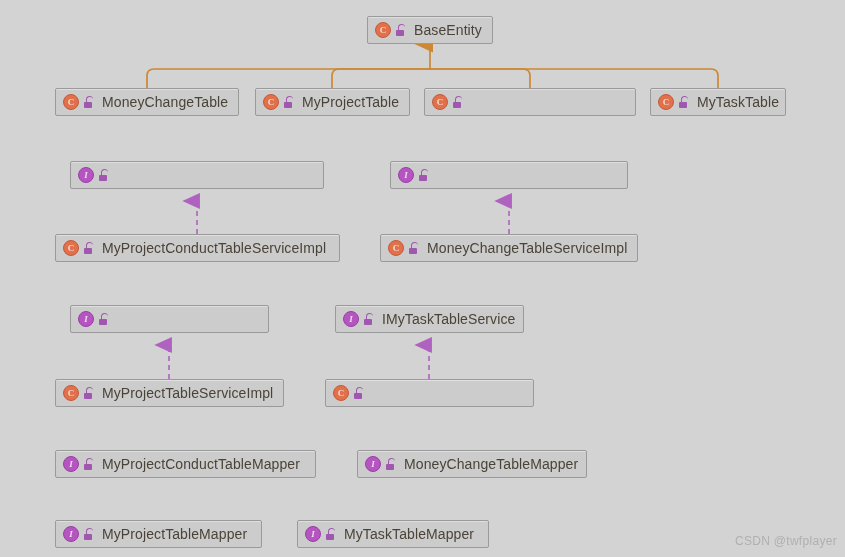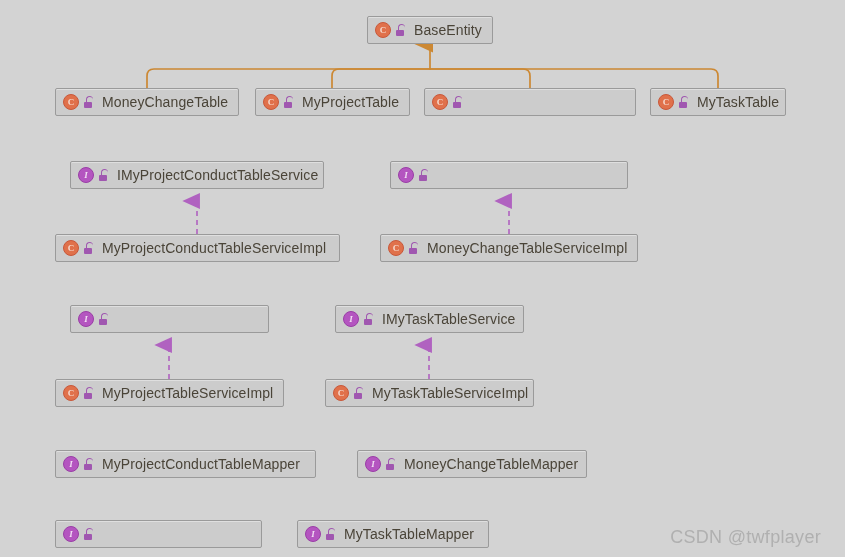--- a/index.html
+++ b/index.html
@@ -99,23 +99,23 @@
     border: 1.6px solid #a057b0;
     border-bottom: none;
     border-right: none;
     border-top-left-radius: 5px;
     border-top-right-radius: 5px;
     background: transparent;
   }
   
   #watermark {
     position: absolute;
-    right: 24px;
+    right: 8px;
     bottom: 9px;
-    font-size: 18px;
+    font-size: 12px;
     color: #b0b0b0;
     letter-spacing: 0.3px;
     user-select: none;
   }
 </style>
 </head>
 <body>
 
 <div id="canvas">
 
@@ -189,21 +189,20 @@
           <span class="lock-body"></span>
         </span>
         <span class="node-label">MyTaskTable</span>
       </div>
       <div class="node" style="left: 70px; top: 161px; width: 254px;">
         <span class="icon-stereotype icon-interface">I</span>
         <span class="icon-lock">
           <span class="lock-shackle"></span>
           <span class="lock-body"></span>
         </span>
-        <span class="node-label">IMyProjectConductTableService</span>
       </div>
       <div class="node" style="left: 390px; top: 161px; width: 238px;">
         <span class="icon-stereotype icon-interface">I</span>
         <span class="icon-lock">
           <span class="lock-shackle"></span>
           <span class="lock-body"></span>
         </span>
       </div>
       <div class="node" style="left: 55px; top: 234px; width: 285px;">
         <span class="icon-stereotype icon-class">C</span>
@@ -243,21 +242,20 @@
           <span class="lock-body"></span>
         </span>
         <span class="node-label">MyProjectTableServiceImpl</span>
       </div>
       <div class="node" style="left: 325px; top: 379px; width: 209px;">
         <span class="icon-stereotype icon-class">C</span>
         <span class="icon-lock">
           <span class="lock-shackle"></span>
           <span class="lock-body"></span>
         </span>
-        <span class="node-label">MyTaskTableServiceImpl</span>
       </div>
       <div class="node" style="left: 55px; top: 450px; width: 261px;">
         <span class="icon-stereotype icon-interface">I</span>
         <span class="icon-lock">
           <span class="lock-shackle"></span>
           <span class="lock-body"></span>
         </span>
         <span class="node-label">MyProjectConductTableMapper</span>
       </div>
       <div class="node" style="left: 357px; top: 450px; width: 230px;">
@@ -267,20 +265,21 @@
           <span class="lock-body"></span>
         </span>
         <span class="node-label">MoneyChangeTableMapper</span>
       </div>
       <div class="node" style="left: 55px; top: 520px; width: 207px;">
         <span class="icon-stereotype icon-interface">I</span>
         <span class="icon-lock">
           <span class="lock-shackle"></span>
           <span class="lock-body"></span>
         </span>
+        <span class="node-label">MyProjectTableMapper</span>
       </div>
       <div class="node" style="left: 297px; top: 520px; width: 192px;">
         <span class="icon-stereotype icon-interface">I</span>
         <span class="icon-lock">
           <span class="lock-shackle"></span>
           <span class="lock-body"></span>
         </span>
         <span class="node-label">MyTaskTableMapper</span>
       </div>
     </div>

